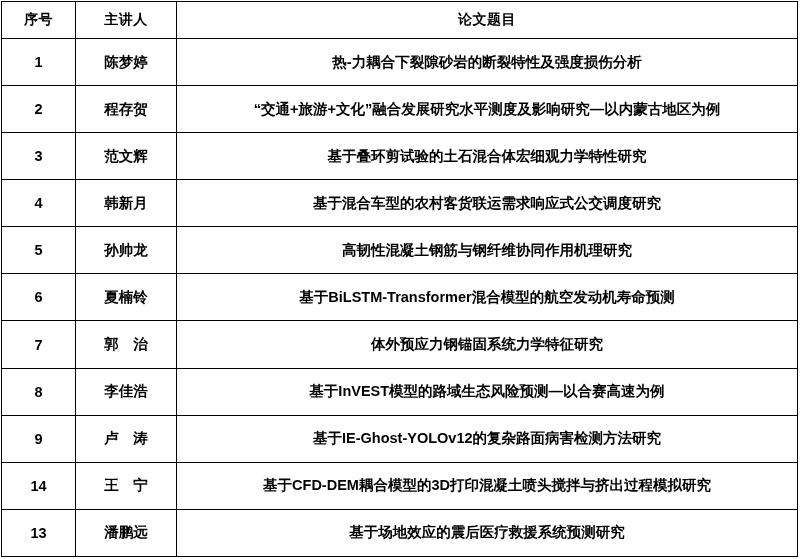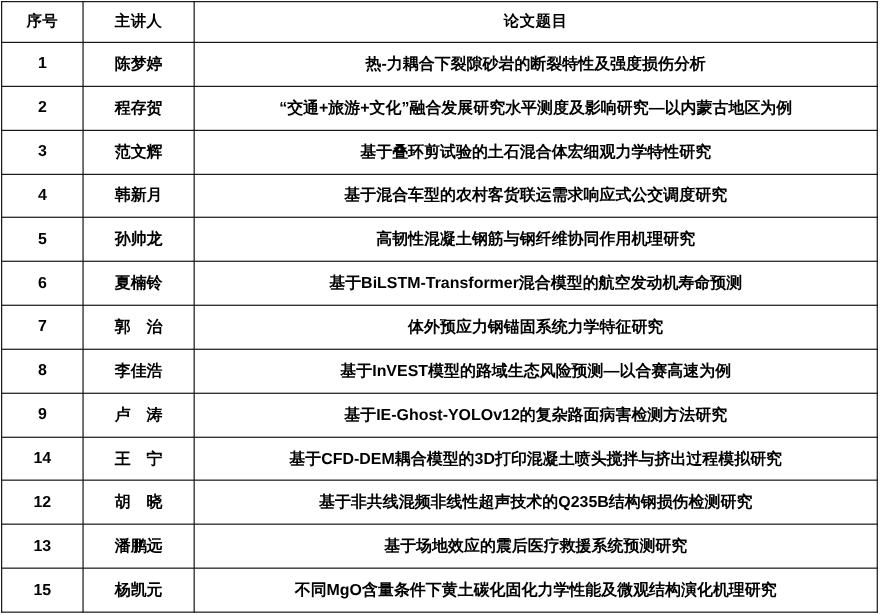--- a/index.html
+++ b/index.html
@@ -117,32 +117,22 @@
     <td>基于IE-Ghost-YOLOv12的复杂路面病害检测方法研究</td>
   </tr>
 
 
   <tr>
     <td>14</td>
     <td>王　宁</td>
     <td>基于CFD-DEM耦合模型的3D打印混凝土喷头搅拌与挤出过程模拟研究</td>
   </tr>
 
-  <tr>
-    <td>12</td>
-    <td>胡　晓</td>
-    <td>基于非共线混频非线性超声技术的Q235B结构钢损伤检测研究</td>
-  </tr>
 
   <tr>
     <td>13</td>
     <td>潘鹏远</td>
     <td>基于场地效应的震后医疗救援系统预测研究</td>
   </tr>
 
 
-  <tr>
-    <td>15</td>
-    <td>杨凯元</td>
-    <td>不同MgO含量条件下黄土碳化固化力学性能及微观结构演化机理研究</td>
-  </tr>
 </tbody>
 </table>
 
 </body></html>

